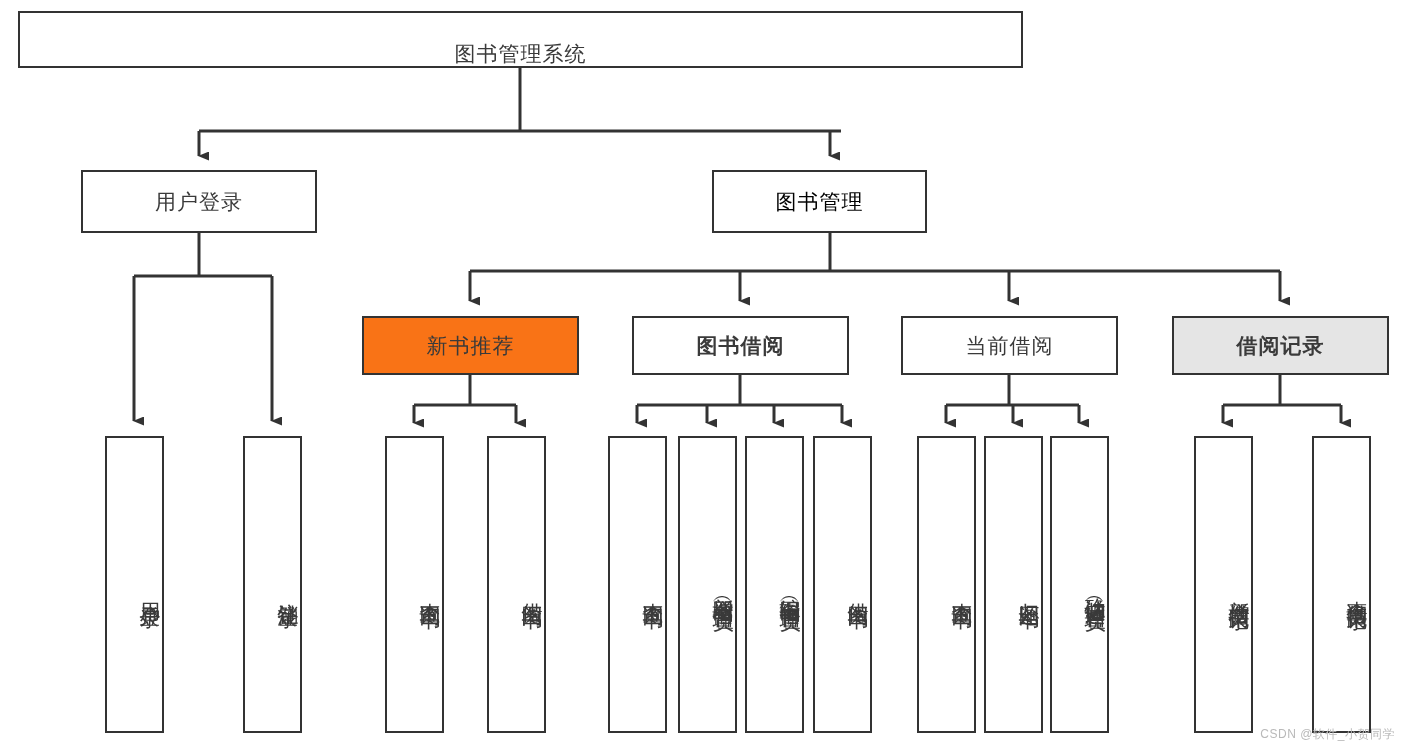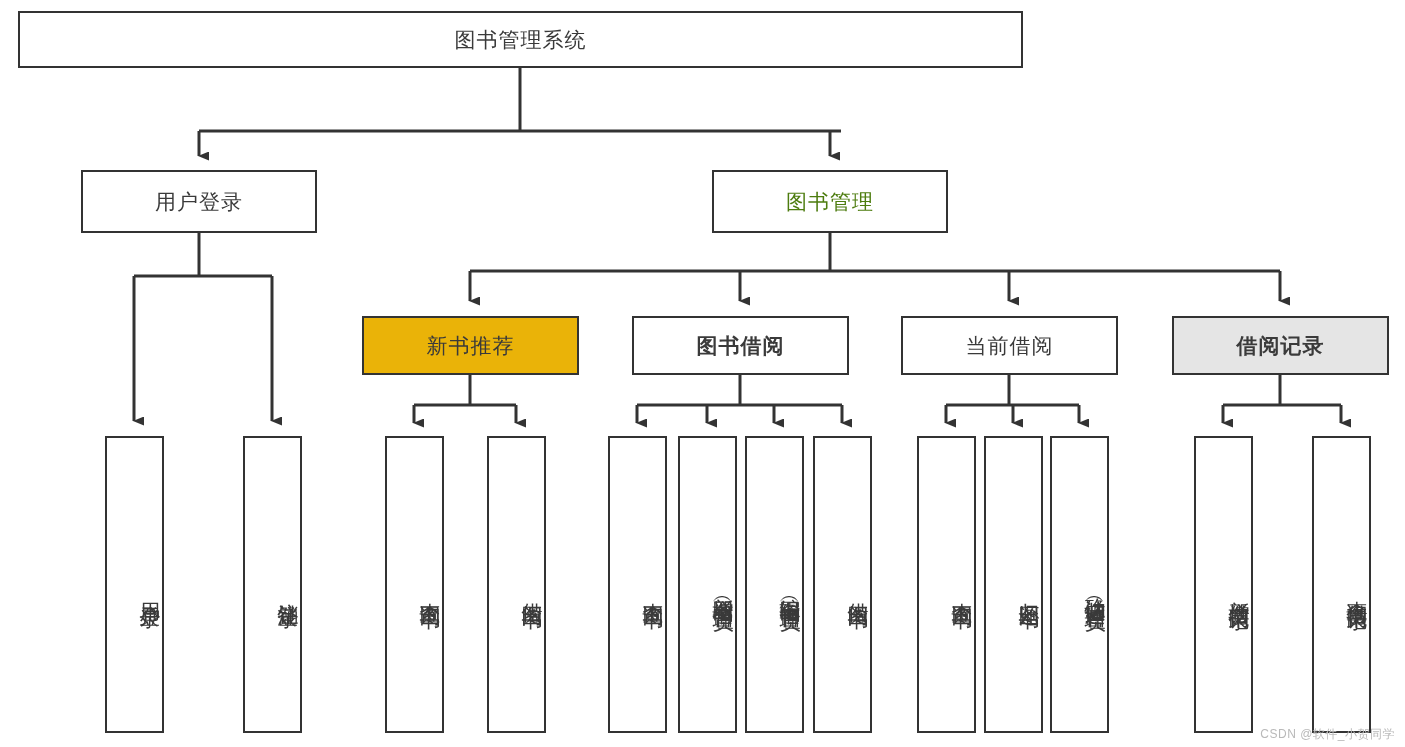--- a/index.html
+++ b/index.html
@@ -115,32 +115,32 @@
       <path d="M1013,405 L1013,423" marker-end="url(#arrowhead)"></path>
       <path d="M1079,405 L1079,423" marker-end="url(#arrowhead)"></path>
 
       <path d="M1280,375 L1280,405"></path>
       <path d="M1223,405 L1341,405"></path>
       <path d="M1223,405 L1223,423" marker-end="url(#arrowhead)"></path>
       <path d="M1341,405 L1341,423" marker-end="url(#arrowhead)"></path>
     </g>
   </svg>
 
-  <div class="node horiz" style="left: 18px; top: 11px; width: 1005px; height: 57px; border-color: rgb(51, 51, 51); background: rgb(255, 255, 255); color: rgb(58, 58, 58);">
+  <div class="node horiz" style="left: 18px; top: 11px; width: 1005px; height: 57px; border-color: rgb(51, 51, 51); background: rgb(255, 255, 255); color: rgb(58, 58, 58); align-items: flex-end;">
     <span class="node-label">图书管理系统</span>
   </div>
 
   <div class="node horiz" style="left: 81px; top: 170px; width: 236px; height: 63px; border-color: rgb(51, 51, 51); background: rgb(255, 255, 255); color: rgb(58, 58, 58);">
     <span class="node-label">用户登录</span>
   </div>
-  <div class="node horiz" style="left: 712px; top: 170px; width: 236px; height: 63px; border-color: rgb(51, 51, 51); background: rgb(255, 255, 255); color: #4d7c0f;">
+  <div class="node horiz" style="left: 712px; top: 170px; width: 215px; height: 63px; border-color: rgb(51, 51, 51); background: rgb(255, 255, 255); color: #000000;">
     <span class="node-label">图书管理</span>
   </div>
 
-  <div class="node horiz" style="left: 362px; top: 316px; width: 217px; height: 59px; border-color: rgb(51, 51, 51); background: #eab308; color: rgb(58, 58, 58);">
+  <div class="node horiz" style="left: 362px; top: 316px; width: 217px; height: 59px; border-color: rgb(51, 51, 51); background: #f97316; color: rgb(58, 58, 58);">
     <span class="node-label">新书推荐</span>
   </div>
   <div class="node horiz" style="left: 632px; top: 316px; width: 217px; height: 59px; border-color: rgb(51, 51, 51); background: rgb(255, 255, 255); color: rgb(58, 58, 58); font-weight: bold;">
     <span class="node-label">图书借阅</span>
   </div>
   <div class="node horiz" style="left: 901px; top: 316px; width: 217px; height: 59px; border-color: rgb(51, 51, 51); background: rgb(255, 255, 255); color: rgb(58, 58, 58);">
     <span class="node-label">当前借阅</span>
   </div>
   <div class="node horiz" style="left: 1172px; top: 316px; width: 217px; height: 59px; border-color: rgb(51, 51, 51); background: #e5e5e5; color: rgb(58, 58, 58); font-weight: bold;">
     <span class="node-label">借阅记录</span>

